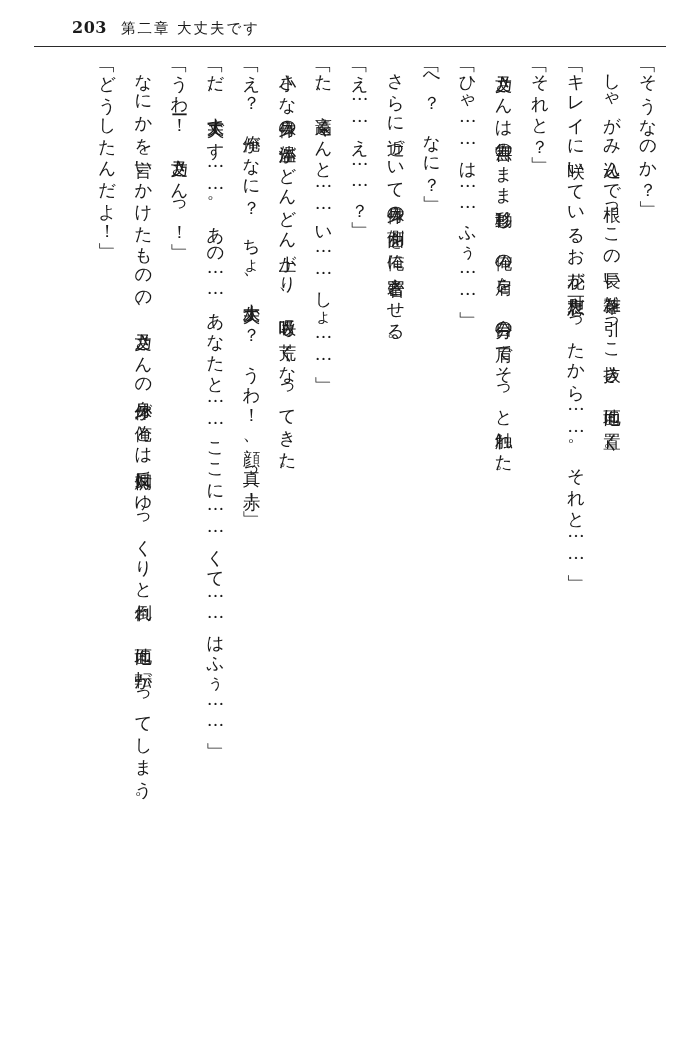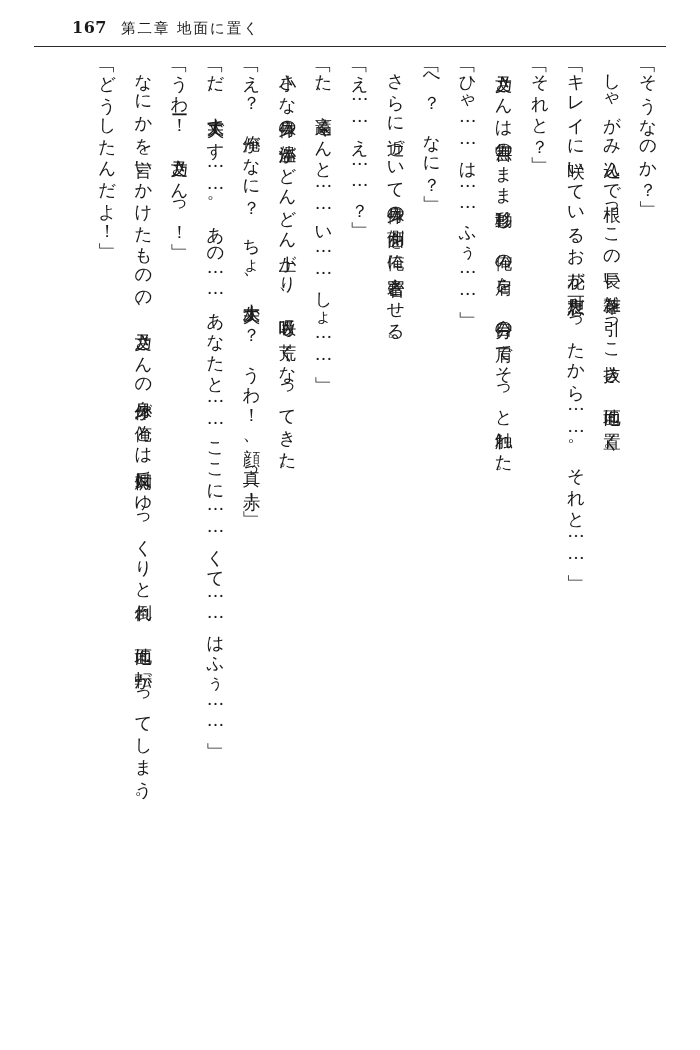--- a/index.html
+++ b/index.html
@@ -72,22 +72,22 @@
     padding: 0;
     text-indent: 0;
   }
 </style>
 </head>
 <body>
 
 <div class="page">
 
   <div class="header">
-    <span class="page-number">167</span>
-    <span class="chapter-title">第二章 地面に置く</span>
+    <span class="page-number">203</span>
+    <span class="chapter-title">第二章 大丈夫です</span>
   </div>
   <div class="rule"></div>
 
   <div class="body-area">
     <div class="vtext">
       <p>「そうなのか？」</p>
       <p>しゃがみ込んで根っこの長い雑草を引っこ抜き、地面に置く。</p>
       <p>「キレイに咲いているお花が可哀想だったから……。それと……」</p>
       <p>「それと？」</p>
       <p>文乃さんは無言のまま移動し、俺の肩を、自分の肩でそっと触れた。</p>

